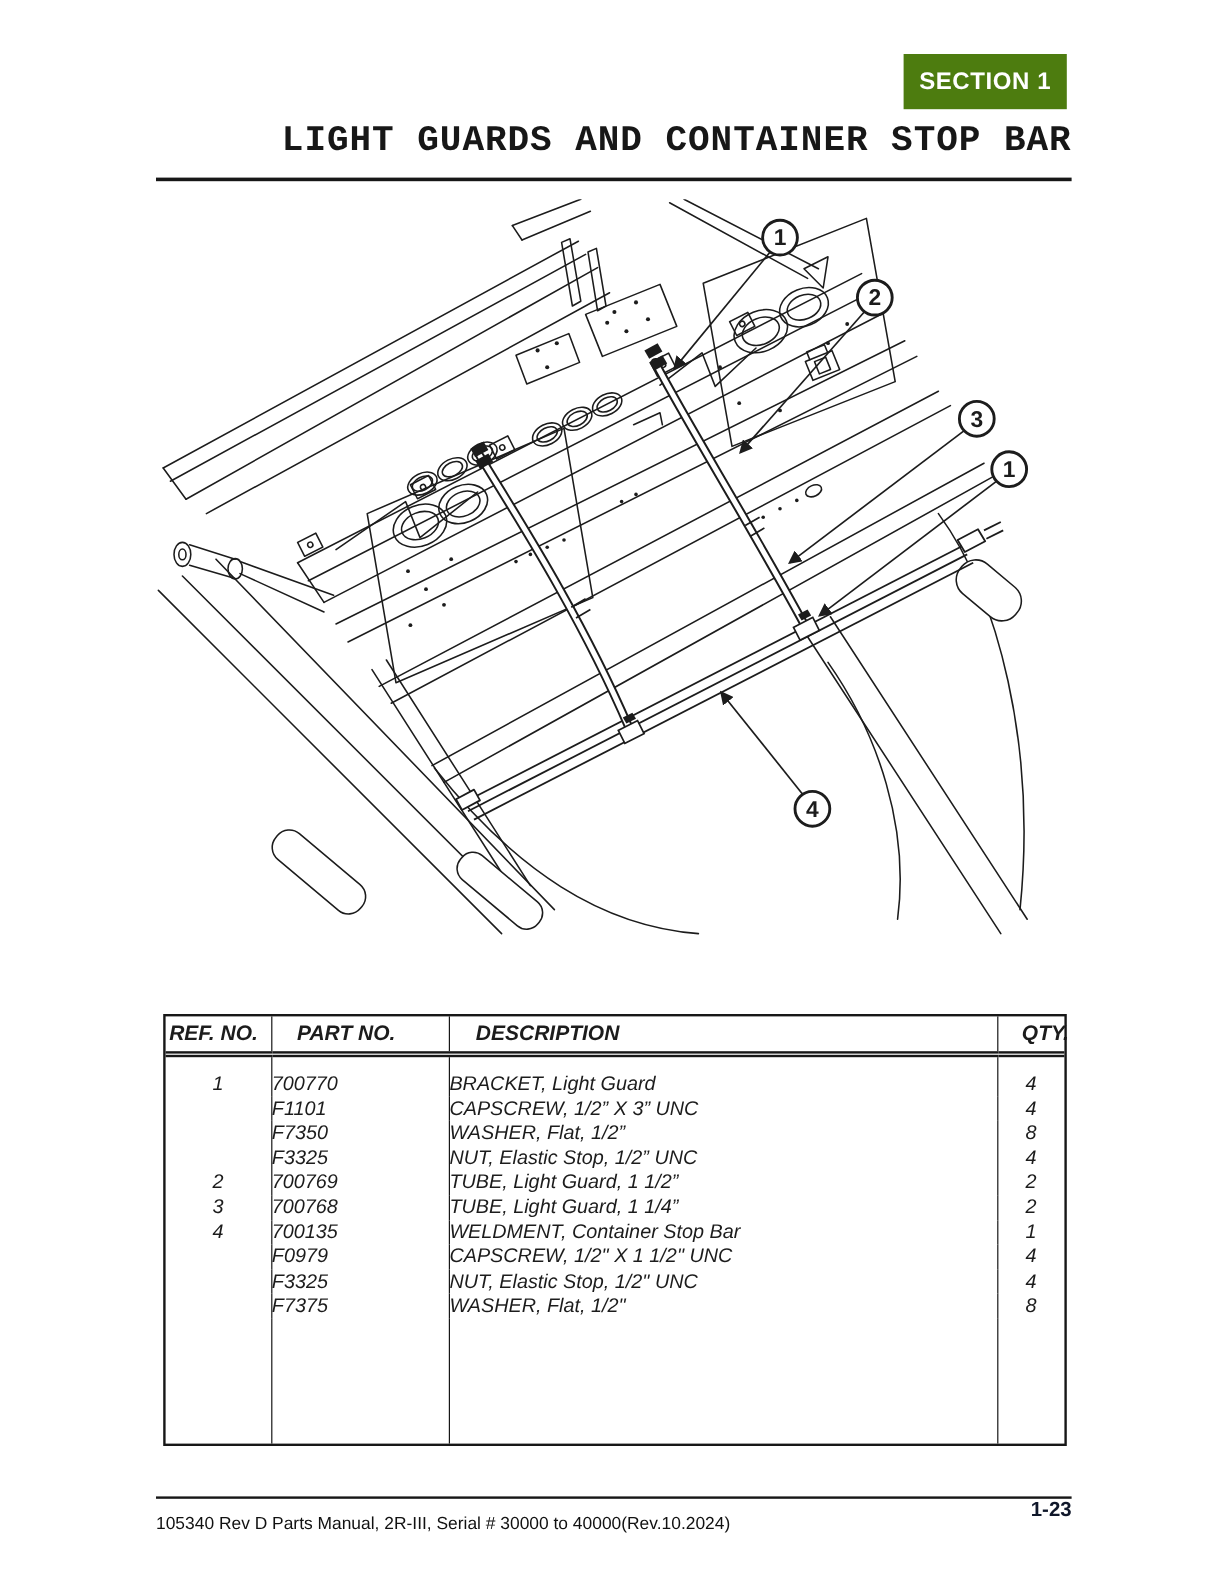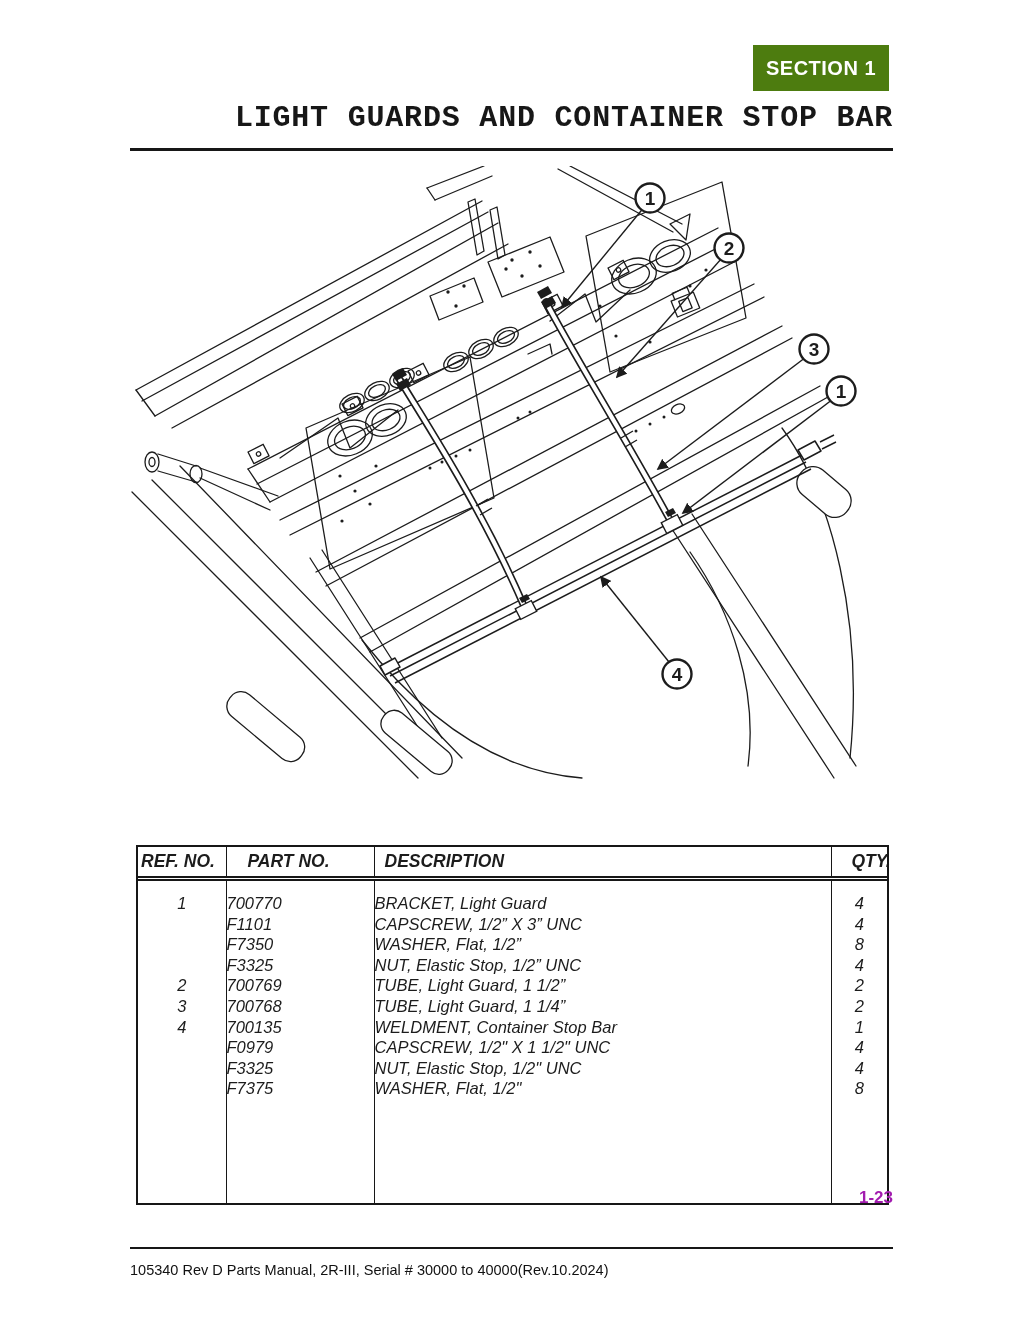--- a/index.html
+++ b/index.html
@@ -24,38 +24,38 @@
     position:absolute; left:136px; top:845px; width:753px; height:360px;
     border:2.5px solid #171717; box-sizing:border-box;font-style:italic;
   }
   table.parts { width:100%; height:100%; border-collapse:collapse; table-layout:fixed; }
   table.parts th {
     font-size:17.5px; font-weight:bold; text-align:left; height:26px;
     border-bottom:5px double #171717; padding:1px 0 2px 0; white-space:nowrap;
   }
   table.parts th.h-ref  { padding-left:3px; }
   table.parts th.h-part { padding-left:21px; }
-  table.parts th.h-desc { padding-left:10px;margin-left:44px; }
+  table.parts th.h-desc { padding-left:22px;margin-left:44px; }
   table.parts th.h-qty  { padding-left:20px; }
   table.parts td {
     font-size:16.5px; padding:0; vertical-align:top; line-height:20.6px; white-space:nowrap;
   }
   tr.data-row { height:20.6px; }
   tr.first-row td { padding-top:12px; }
   .cell-ref  { text-align:center; }
   .cell-part { padding-left:13px; }
   .cell-desc { padding-left:10px; }
   .cell-qty  { text-align:center; }
   .sep { border-right:1.7px solid #171717; }
 
   .footer-rule { position:absolute; left:130px; top:1247px; width:763px; height:2px; background:#171717; }
   .footer-text {
     position:absolute; left:130px; top:1262px; width:700px; text-align:left; font-size:14.5px; color:#111;
   }
-  .page-num { position:absolute; right:131px; top:1188px; font-size:17px; font-weight:bold; color:#a21caf; }
+  .page-num { position:absolute; right:131px; top:1248px; font-size:17px; font-weight:bold; color:#0f172a; }
 </style>
 </head>
 <body>
 
 <div class="page">
 
   <div class="section-badge">
     <span>SECTION 1</span>
   </div>
 

